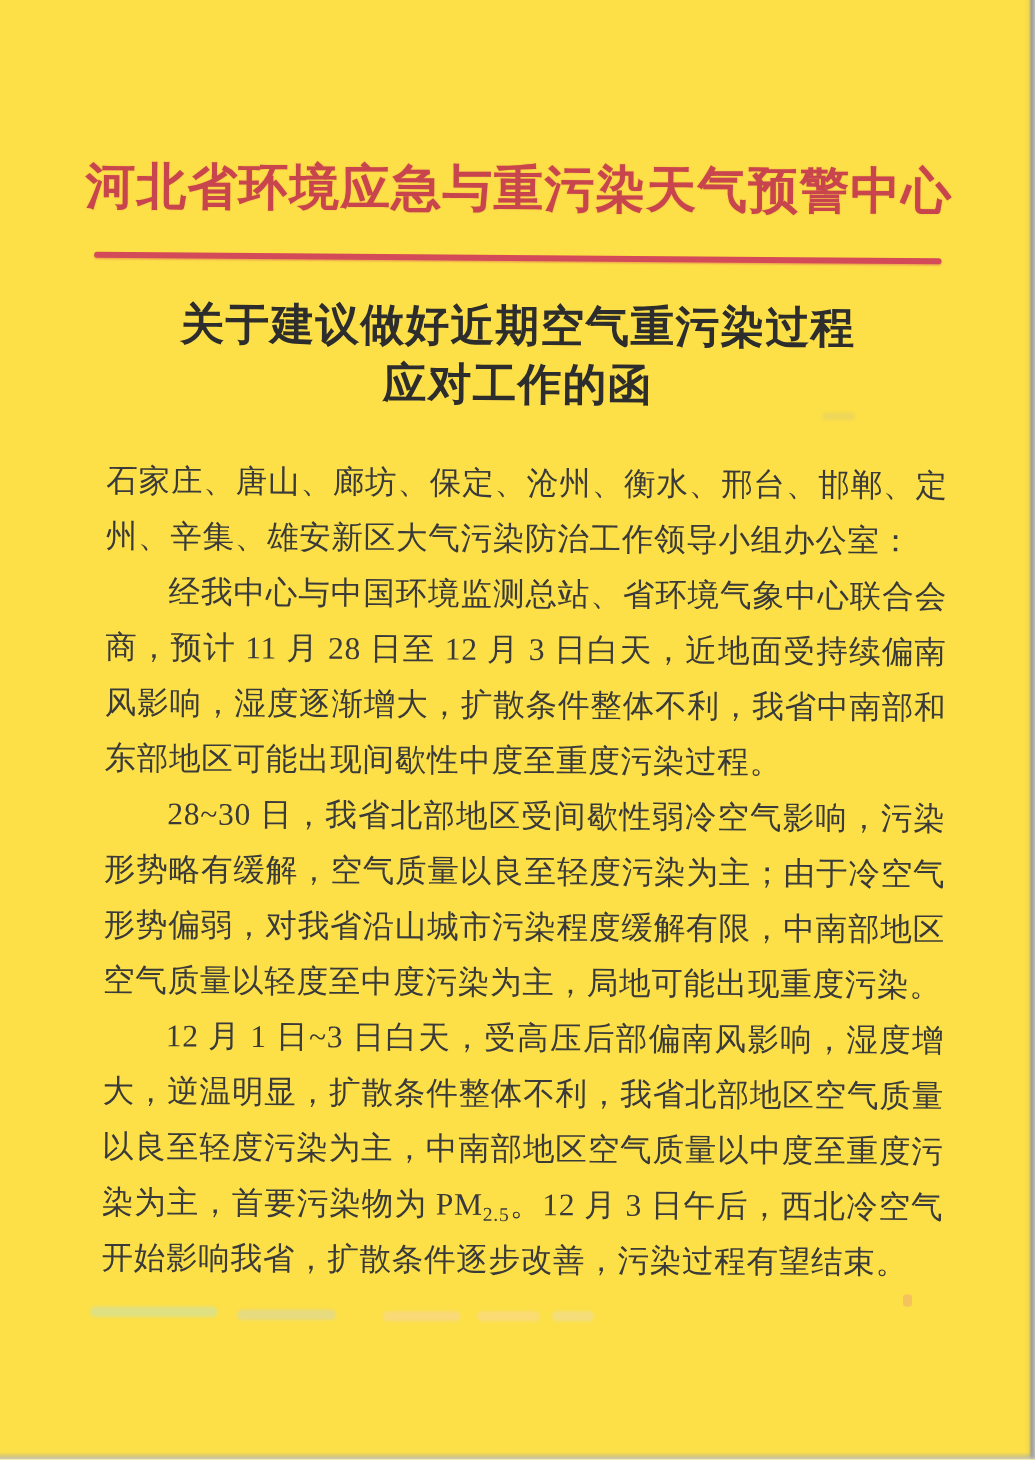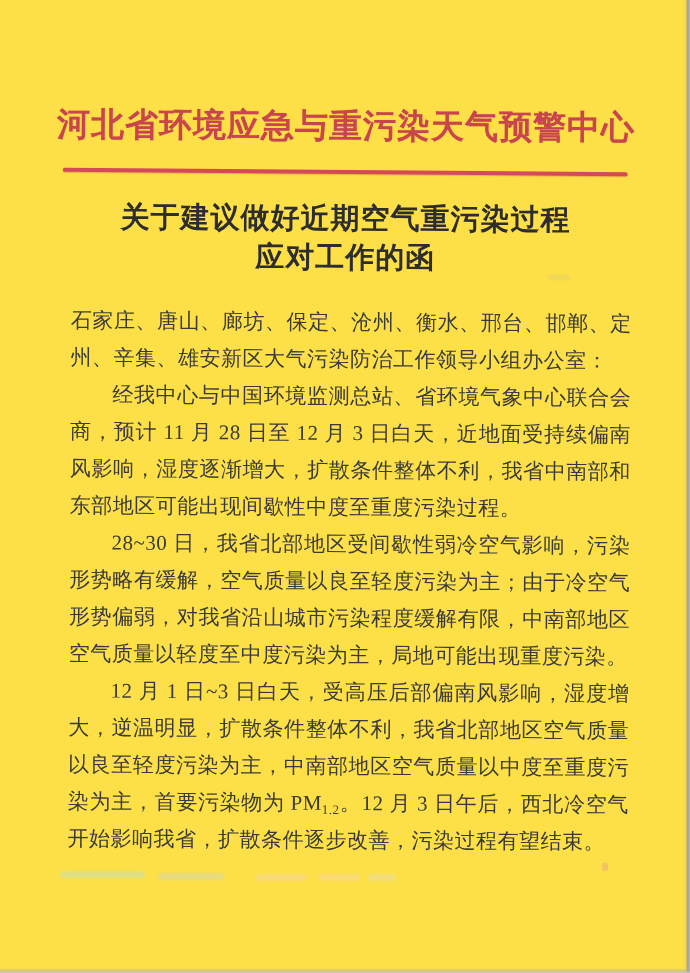--- a/index.html
+++ b/index.html
@@ -131,21 +131,21 @@
     <div class="letterhead" style="color: rgb(200, 69, 78);">河北省环境应急与重污染天气预警中心</div>
 
     <div class="red-rule" style="background-color: rgb(211, 74, 88);"></div>
 
     <h1 class="title"><span>关于建议做好近期空气重污染过程</span><br><span>应对工作的函</span></h1>
 
     <div class="body-text">
       <p class="addressee">石家庄、唐山、廊坊、保定、沧州、衡水、邢台、邯郸、定州、辛集、雄安新区大气污染防治工作领导小组办公室：</p>
       <p class="para">经我中心与中国环境监测总站、省环境气象中心联合会商，预计 11 月 28 日至 12 月 3 日白天，近地面受持续偏南风影响，湿度逐渐增大，扩散条件整体不利，我省中南部和东部地区可能出现间歇性中度至重度污染过程。</p>
       <p class="para">28~30 日，我省北部地区受间歇性弱冷空气影响，污染形势略有缓解，空气质量以良至轻度污染为主；由于冷空气形势偏弱，对我省沿山城市污染程度缓解有限，中南部地区空气质量以轻度至中度污染为主，局地可能出现重度污染。</p>
-      <p class="para"><span>12 月 1 日~3 日白天，受高压后部偏南风影响，湿度增大，逆温明显，扩散条件整体不利，我省北部地区空气质量以良至轻度污染为主，中南部地区空气质量以中度至重度污染为主，首要污染物为 </span><span><span>PM</span><span class="pm-sub">1.2</span></span><span>。12 月 3 日午后，西北冷空气开始影响我省，扩散条件逐步改善，污染过程有望结束。</span></p>
+      <p class="para"><span>12 月 1 日~3 日白天，受高压后部偏南风影响，湿度增大，逆温明显，扩散条件整体不利，我省北部地区空气质量以良至轻度污染为主，中南部地区空气质量以中度至重度污染为主，首要污染物为 </span><span><span>PM</span><span class="pm-sub">2.5</span></span><span>。12 月 3 日午后，西北冷空气开始影响我省，扩散条件逐步改善，污染过程有望结束。</span></p>
     </div>
   </div>
 
   <div class="smudge smudge-1"></div>
   <div class="smudge smudge-2"></div>
   <div class="smudge smudge-3"></div>
   <div class="smudge smudge-4"></div>
   <div class="smudge smudge-5"></div>
   <div class="speck-1"></div>
   <div class="speck-2"></div>

